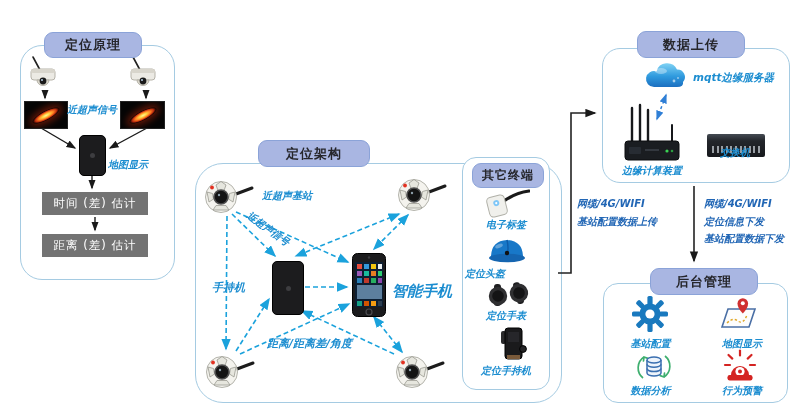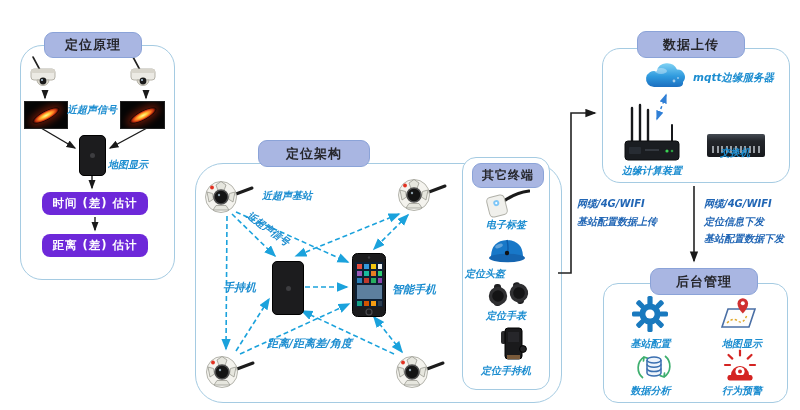--- a/index.html
+++ b/index.html
@@ -7,22 +7,22 @@
           font-family:"DejaVu Sans","Liberation Sans",sans-serif;}
   .panel{position:absolute;background:#fff;border:1.6px solid #a5cbe2;box-sizing:border-box;}
   .pill{position:absolute;background:#a9b6e2;border:1px solid #8ba3d8;border-radius:9px;
         display:flex;align-items:center;justify-content:center;font-weight:bold;
         font-size:13px;color:#26262b;z-index:6;letter-spacing:1px;}
   .cn-label{position:absolute;color:#1c8dd0;font-weight:bold;font-style:italic;font-size:10px;
             white-space:nowrap;z-index:5;}
   .cn-label.center{text-align:center;}
   .link-text{position:absolute;color:#2166b5;font-weight:bold;font-style:italic;font-size:10px;
              line-height:17.5px;z-index:5;white-space:nowrap;}
-  .est-box{position:absolute;background:#6d28d9;color:#fff;font-size:11.5px;font-weight:bold;
-           display:flex;align-items:center;justify-content:center;z-index:5;letter-spacing:1px;border-radius:8px;}
+  .est-box{position:absolute;background:#737373;color:#fff;font-size:11.5px;font-weight:normal;
+           display:flex;align-items:center;justify-content:center;z-index:5;letter-spacing:1px;}
   .spectro{position:absolute;background:#050505;z-index:5;overflow:hidden;border:1px solid #222;}
   .spectro::before{content:"";position:absolute;left:50%;top:50%;width:30px;height:9px;
       margin-left:-15px;margin-top:-4.5px;border-radius:50%;
       background:radial-gradient(closest-side,#fff8a0 0%,#ffd040 28%,#ff8020 55%,#c03010 78%,rgba(90,10,0,.65) 92%,rgba(0,0,0,0) 100%);
       transform:rotate(-28deg);box-shadow:0 0 7px 3px rgba(190,40,10,.5);}
   .blackdev{position:absolute;background:#1c1c1e;border-radius:5px;z-index:5;border:1px solid #000;}
   .blackdev::after{content:"";position:absolute;left:50%;top:50%;width:5px;height:5px;margin:-2.5px;
       border-radius:50%;background:#3d3d40;}
   .switch{position:absolute;z-index:5;border-radius:2px;
       background:linear-gradient(180deg,#454b53 0%,#23262b 30%,#16181c 100%);}
@@ -169,21 +169,21 @@
     <path d="M4,14 l5.5,1.5 1,5.5 -4.5,3 z" fill="#e6e6de" stroke="#9a9a92" stroke-width="0.8"></path>
     <path d="M32,14 l-5.5,1.5 -1,5.5 4.5,3 z" fill="#e6e6de" stroke="#9a9a92" stroke-width="0.8"></path>
     <path d="M10,32 l3,-4.5 h10 l3,4.5 z" fill="#e6e6de" stroke="#9a9a92" stroke-width="0.8"></path>
     <circle cx="18" cy="19" r="7" fill="#141414" stroke="#4e4e4e" stroke-width="1.6"></circle>
     <circle cx="16" cy="17" r="1.2" fill="#8fa0ac"></circle>
     <circle cx="9" cy="9.5" r="1.9" fill="#e23020"></circle>
   </svg>
 
   <div class="cn-label" style="left:262px;top:189px;">近超声基站</div>
   <div class="cn-label" style="left:243px;top:222px;transform:rotate(36deg);">近超声信号</div>
-  <div class="cn-label" style="left:212px;top:280px;font-size:11px;margin-left:11px;">手持机</div>
+  <div class="cn-label" style="left:212px;top:280px;font-size:11px;">手持机</div>
 
   <div class="blackdev" style="left:272px;top:261px;width:30px;height:52px;"></div>
 
   <svg class="icon" style="left:352px;top:253px;" width="34" height="64" viewBox="0 0 34 64">
     <rect x="0.5" y="0.5" width="33" height="63" rx="5" fill="#1b1b1d" stroke="#000"></rect>
     <circle cx="17" cy="4.5" r="1.2" fill="#3a3a3e"></circle>
     <rect x="3" y="9" width="28" height="45" fill="#0d1f33"></rect>
     <rect x="5" y="11" width="5" height="5" fill="#e74c3c"></rect>
       <rect x="12" y="11" width="5" height="5" fill="#3498db"></rect>
     <rect x="19" y="11" width="5" height="5" fill="#f1c40f"></rect>
@@ -196,21 +196,21 @@
       <rect x="12" y="25" width="5" height="5" fill="#c0392b"></rect>
     <rect x="19" y="25" width="5" height="5" fill="#27ae60"></rect>
       <rect x="26" y="25" width="4" height="5" fill="#8e44ad"></rect>
     <rect x="5" y="32" width="25" height="14" fill="#5d7f9e"></rect>
     <rect x="5" y="48" width="5" height="5" fill="#16a085"></rect>
       <rect x="12" y="48" width="5" height="5" fill="#d35400"></rect>
     <rect x="19" y="48" width="5" height="5" fill="#f39c12"></rect>
       <rect x="26" y="48" width="4" height="5" fill="#2c3e50"></rect>
     <circle cx="17" cy="59" r="3" fill="none" stroke="#4a4a4e" stroke-width="1.2"></circle>
   </svg>
-  <div class="cn-label" style="left:392px;top:282px;font-size:11px;">智能手机</div>
+  <div class="cn-label" style="left:392px;top:282px;font-size:15px;">智能手机</div>
 
   <div class="cn-label" style="left:267px;top:336px;font-size:11px;">距离/距离差/角度</div>
 
   <svg class="icon" style="left:484px;top:188px;" width="46" height="30" viewBox="0 0 46 30">
     <path d="M20,13 Q31,5 45,3" stroke="#1a1a1a" stroke-width="3.2" stroke-linecap="round" fill="none"></path>
     <g transform="rotate(-14 13 18)">
       <rect x="4" y="8" width="18" height="20" rx="4" fill="#f0f0ec" stroke="#b0b0a8"></rect>
       <circle cx="13" cy="15" r="3" fill="#7ec6f7"></circle>
         <circle cx="13" cy="15" r="1.1" fill="#fff"></circle>
     </g>

